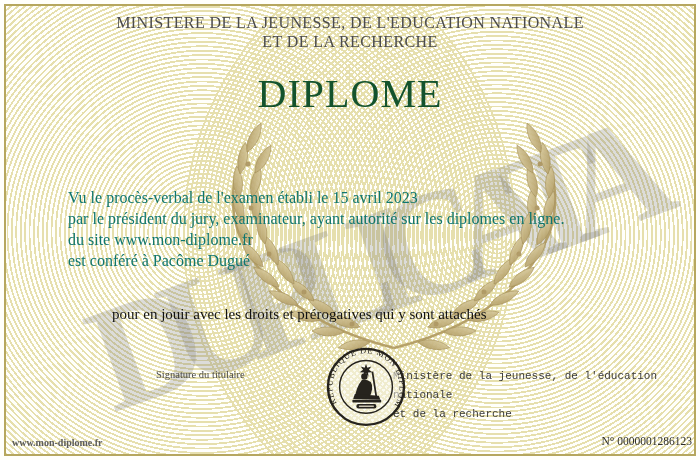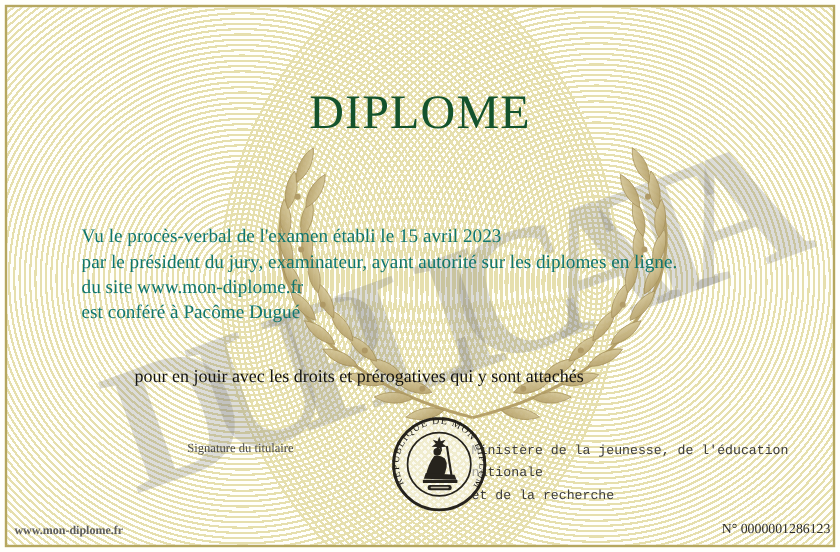--- a/index.html
+++ b/index.html
@@ -95,20 +95,24 @@
         <circle cx="315" cy="128" r="2.5" fill="#ac9560"></circle>
         <circle cx="318" cy="84" r="2.5" fill="#ac9560"></circle>
       </g>
     </defs>
     <use href="#branch"></use>
     <g transform="translate(344,0) scale(-1,1)">
         <use href="#branch"></use>
       </g>
   </svg>
 
+  <div class="hdr">
+    <div>MINISTERE DE LA JEUNESSE, DE L'EDUCATION NATIONALE</div>
+    <div>ET DE LA RECHERCHE</div>
+  </div>
 
   <div class="title1">DIPLOME</div>
 
   <div class="bodytext">
     <div>Vu le procès-verbal de l'examen établi le 15 avril 2023</div>
     <div>par le président du jury, examinateur, ayant autorité sur les diplomes en ligne.</div>
     <div>du site www.mon-diplome.fr</div>
     <div>est conféré à Pacôme Dugué</div>
   </div>
   <div class="closing">pour en jouir avec les droits et prérogatives qui y sont attachés</div>

